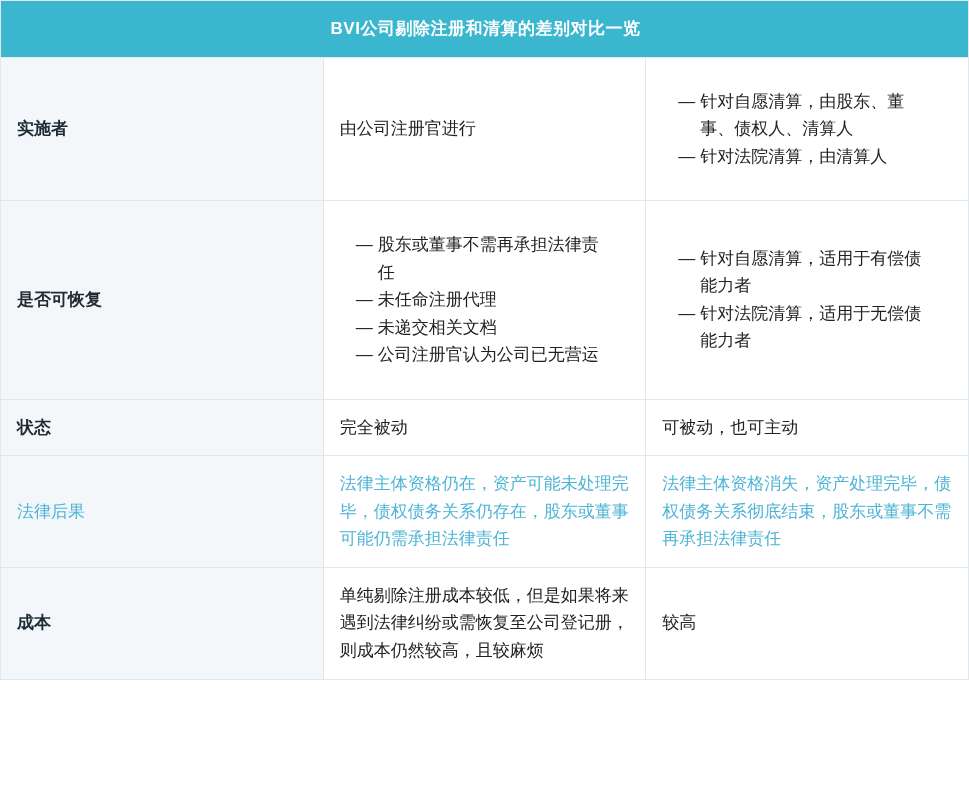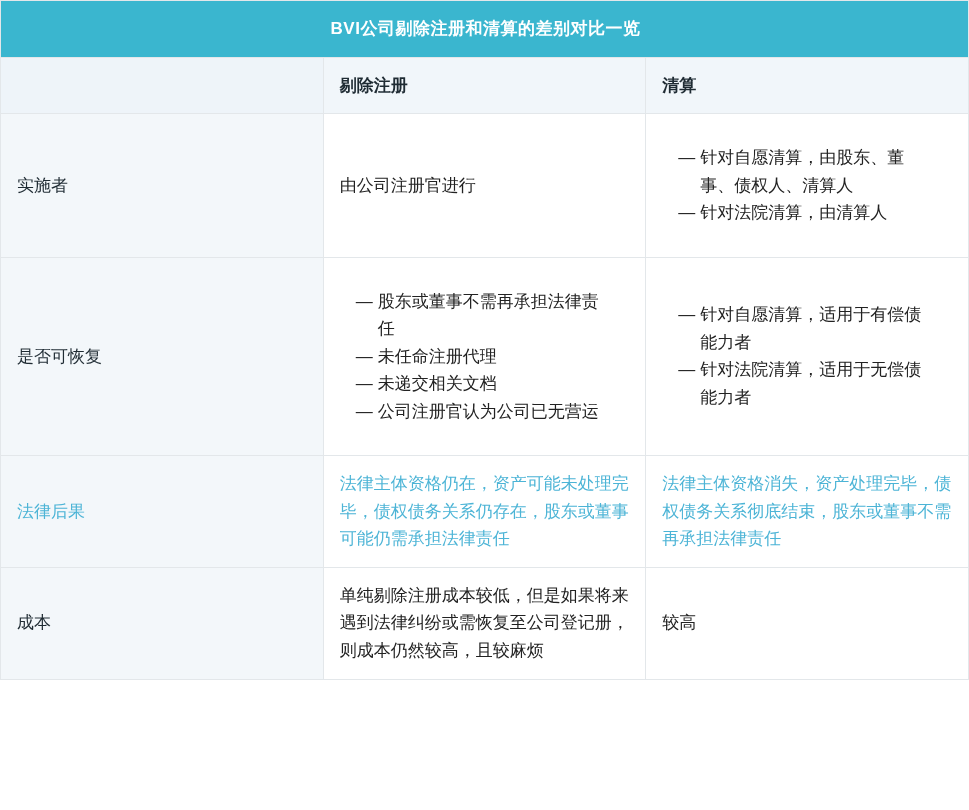--- a/index.html
+++ b/index.html
@@ -50,21 +50,21 @@
     color: #1f2b33;
     height: 46px;
     padding-top: 12px;
     padding-bottom: 12px;
   }
   .head-row td.blank {
     background: #eef4f9;
   }
   td.rowlabel {
     background: #f3f7fa;
-    font-weight: normal;
+    font-weight: bold;
     color: #1f2b33;
     width: 163px;
   }
   td.cell-a { width: 388px; background: #ffffff; }
   td.cell-b { width: 418px; background: #ffffff; }
   .legal td.rowlabel,
   .legal td.cell-a,
   .legal td.cell-b {
     color: #4cb4d6;
   }
@@ -89,25 +89,20 @@
 </style>
 </head>
 <body>
 
 <div class="sheet">
   <table class="cmp">
     <tbody>
       <tr class="title-row">
         <td colspan="3">BVI公司剔除注册和清算的差别对比一览</td>
       </tr>
-      <tr class="head-row">
-        <td class="blank"></td>
-        <td>剔除注册</td>
-        <td>清算</td>
-      </tr>
 
       <tr>
         <td class="rowlabel">实施者</td>
         <td class="cell-a">
           <span class="txt">由公司注册官进行</span>
         </td>
         <td class="cell-b">
           <ul class="dash">
             <li>针对自愿清算，由股东、董事、债权人、清算人</li>
             <li>针对法院清算，由清算人</li>
@@ -126,20 +121,29 @@
           </ul>
         </td>
         <td class="cell-b">
           <ul class="dash">
             <li>针对自愿清算，适用于有偿债能力者</li>
             <li>针对法院清算，适用于无偿债能力者</li>
           </ul>
         </td>
       </tr>
 
+      <tr>
+        <td class="rowlabel">状态</td>
+        <td class="cell-a">
+          <span class="txt">完全被动</span>
+        </td>
+        <td class="cell-b">
+          <span class="txt">可被动，也可主动</span>
+        </td>
+      </tr>
 
       <tr class="legal">
         <td class="rowlabel">法律后果</td>
         <td class="cell-a">
           <span class="txt">法律主体资格仍在，资产可能未处理完毕，债权债务关系仍存在，股东或董事可能仍需承担法律责任</span>
         </td>
         <td class="cell-b">
           <span class="txt">法律主体资格消失，资产处理完毕，债权债务关系彻底结束，股东或董事不需再承担法律责任</span>
         </td>
       </tr>

